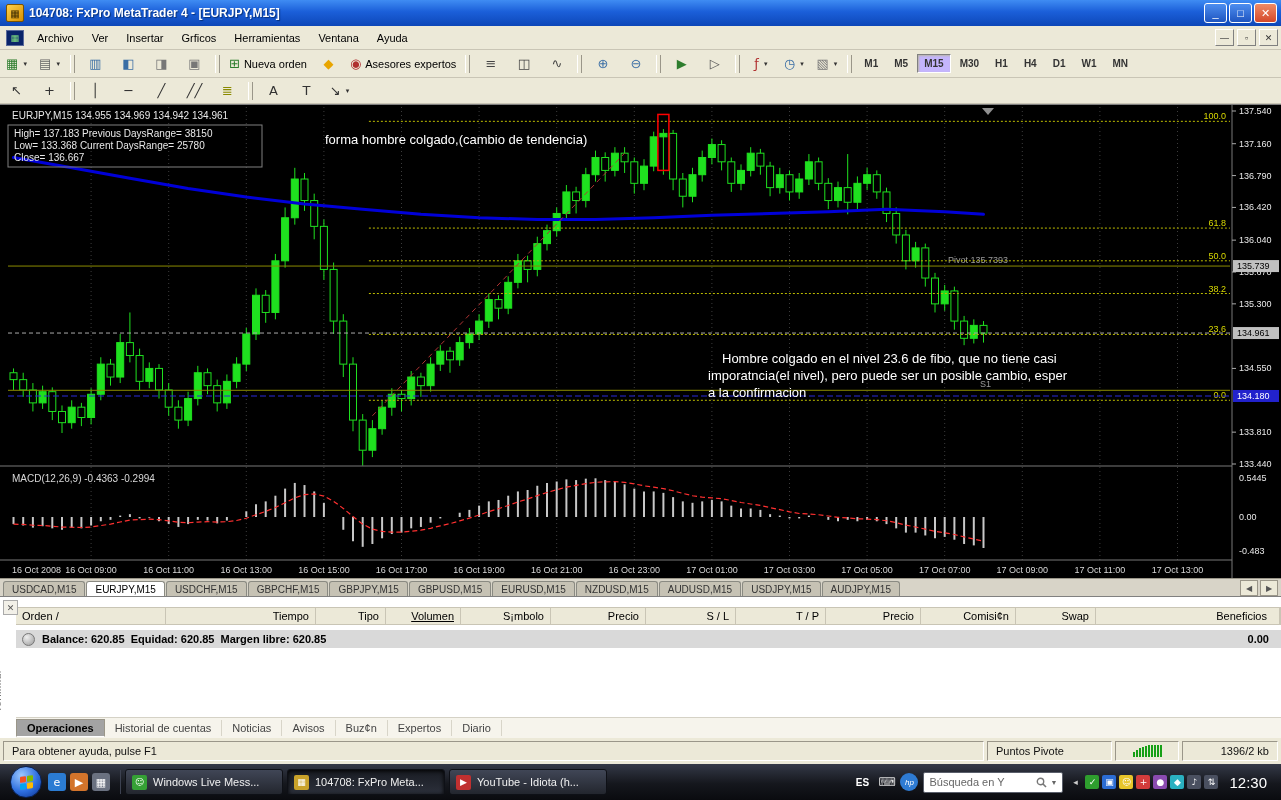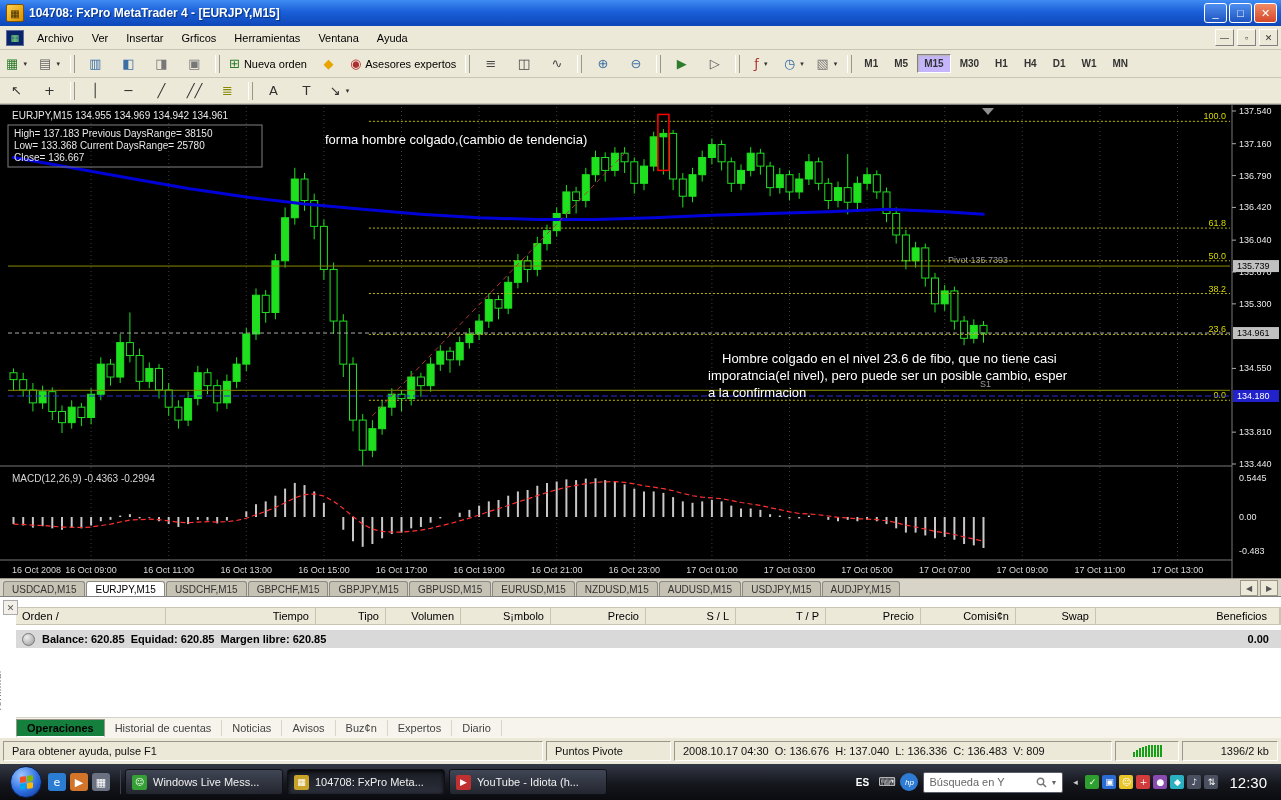--- a/index.html
+++ b/index.html
@@ -65,21 +65,21 @@
     border-right:1px solid #c9c5b5;justify-content:flex-end;}
   .tcol.first{justify-content:flex-start;}
   .balance-row{display:flex;margin-left:16px;margin-top:5px;height:18px;background:#d9d9d9;
     align-items:center;font-size:11px;font-weight:bold;white-space:pre;}
   .bal-icon{width:11px;height:11px;border-radius:50%;background:radial-gradient(circle at 35% 30%,#efefef,#9a9a9a);
     border:1px solid #777;margin:0 7px 0 6px;}
   .balance-row .num{margin-left:auto;padding-right:12px;}
   .term-tabs{position:absolute;bottom:0;left:16px;right:0;height:20px;display:flex;align-items:center;
     border-top:1px solid #d5d2c6;background:#f6f4ec;font-size:11px;}
   .ttab{padding:2px 10px;color:#444;border-right:1px solid #d8d5c9;white-space:nowrap;}
-  .ttab.active{background:#15803d;border:1px solid #9a9689;border-bottom:1px solid #fff;font-weight:bold;color:#000;}
+  .ttab.active{background:#a3a3a3;border:1px solid #9a9689;border-bottom:1px solid #fff;font-weight:bold;color:#000;}
   
   .statusbar{position:absolute;top:738px;left:0;width:1281px;height:26px;background:#ece9d8;
     display:flex;align-items:center;gap:3px;padding:2px 3px;box-sizing:border-box;font-size:11px;}
   .spanel{height:20px;border:1px solid;border-color:#9a9689 #fff #fff #9a9689;display:flex;
     align-items:center;padding:0 8px;box-sizing:border-box;white-space:pre;color:#111;}
   .sig{display:flex;align-items:flex-end;gap:1px;height:12px;}
   .sig i{display:block;width:2px;background:#17a017;}
   
   .taskbar{position:absolute;top:764px;left:0;width:1281px;height:36px;
     background:linear-gradient(180deg,#343947 0%,#15171d 55%,#0a0b0f 100%);
@@ -717,21 +717,21 @@
   </div>
 </div>
 
 <div class="terminal">
   <div class="term-close">✕</div>
   <div class="term-side">Terminal</div>
   <div class="term-head" id="term-head">
       <div class="tcol first" style="width: 150px;">Orden /</div>
       <div class="tcol" style="width: 150px;">Tiempo</div>
       <div class="tcol" style="width: 70px;">Tipo</div>
-      <div class="tcol" style="width: 75px;">Volumen</div>
+      <div class="tcol" style="width: 75px; text-decoration: underline;">Volumen</div>
       <div class="tcol" style="width: 90px;">S¡mbolo</div>
       <div class="tcol" style="width: 95px;">Precio</div>
       <div class="tcol" style="width: 90px;">S / L</div>
       <div class="tcol" style="width: 90px;">T / P</div>
       <div class="tcol" style="width: 95px;">Precio</div>
       <div class="tcol" style="width: 95px;">Comisi¢n</div>
       <div class="tcol" style="width: 80px;">Swap</div>
       <div class="tcol" style="flex: 1 1 0%; padding-right: 12px;">Beneficios</div>
     </div>
   <div class="balance-row">
@@ -746,21 +746,20 @@
       <div class="ttab">Avisos</div>
       <div class="ttab">Buz¢n</div>
       <div class="ttab">Expertos</div>
       <div class="ttab">Diario</div>
     </div>
 </div>
 
 <div class="statusbar">
   <div class="spanel" style="flex:1;">Para obtener ayuda, pulse F1</div>
   <div class="spanel" style="width:125px;">Puntos Pivote</div>
-  <div class="spanel" style="width:438px;">2008.10.17 04:30  O: 136.676  H: 137.040  L: 136.336  C: 136.483  V: 809</div>
   <div class="spanel" style="width:64px;justify-content:center;">
     <div class="sig" id="sigbars"><i style="height: 5px;"></i><i style="height: 7px;"></i><i style="height: 9px;"></i><i style="height: 10px;"></i><i style="height: 11px;"></i><i style="height: 12px;"></i><i style="height: 12px;"></i><i style="height: 12px;"></i><i style="height: 12px;"></i><i style="height: 12px;"></i></div>
   </div>
   <div class="spanel" style="width:96px;justify-content:flex-end;">1396/2 kb</div>
 </div>
 
 <div class="taskbar">
   <div class="orb">
     <div class="orb-flag">
       <i style="background:#f25022;"></i>

